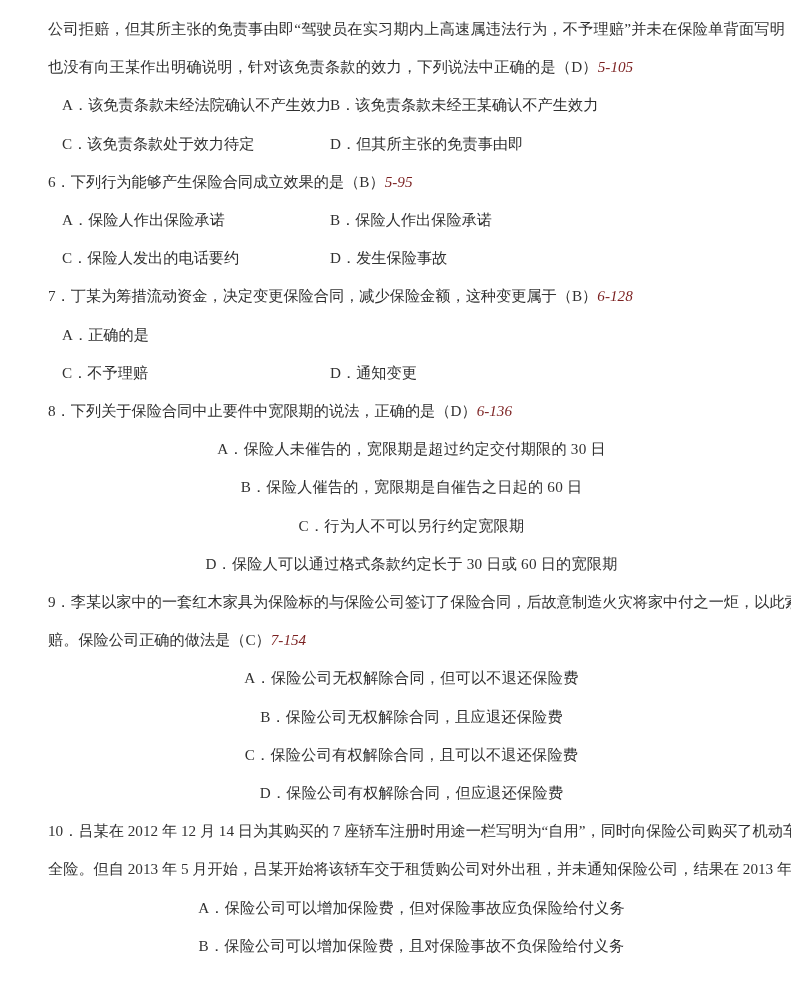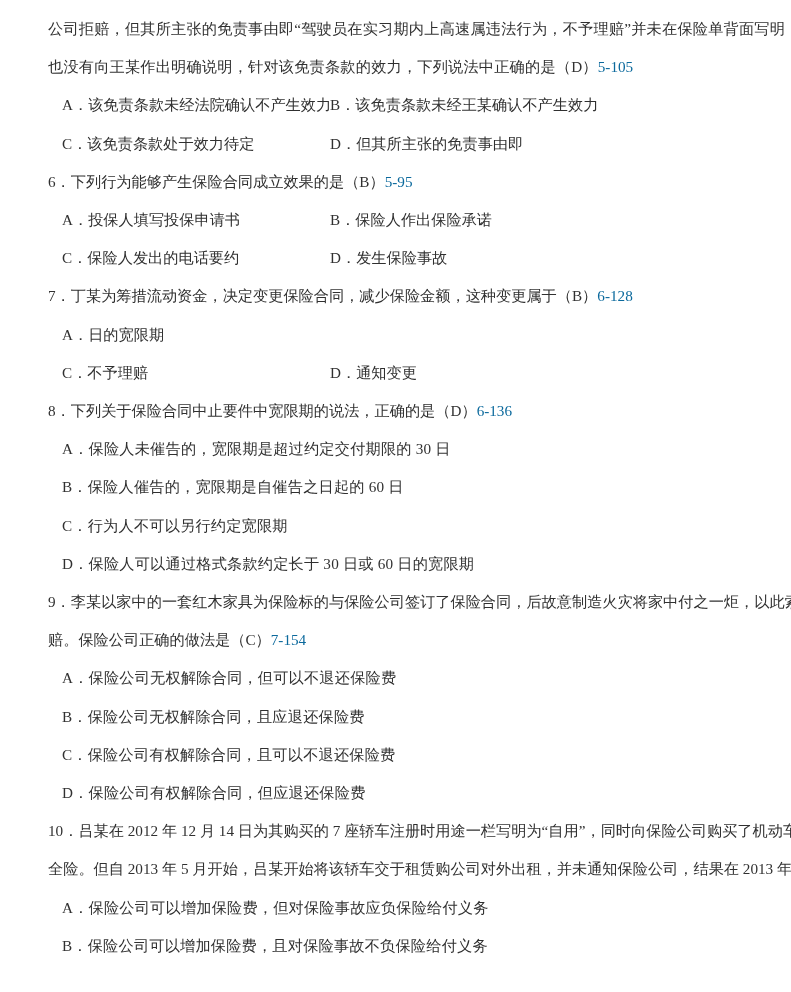--- a/index.html
+++ b/index.html
@@ -50,25 +50,27 @@
     left: 14px;
     top: 0;
   }
   .opt-b, .opt-d {
     position: absolute;
     left: 282px;
     top: 0;
   }
   .opt-full {
     padding-left: 14px;
+    text-align: center;
   }
   .ref {
-    color: #0369a1;
+    color: #7f1d1d;
     font-family: "Liberation Serif", "DejaVu Serif", serif;
     letter-spacing: 0;
+    font-style: italic;
   }
 </style>
 </head>
 <body>
 
 <div class="page scan">
 
   <div class="line">公司拒赔，但其所主张的免责事由即“驾驶员在实习期内上高速属违法行为，不予理赔”并未在保险单背面写明，</div>
   <div class="line"><span>也没有向王某作出明确说明，针对该免责条款的效力，下列说法中正确的是（D）</span><span class="ref">5-105</span></div>
 
@@ -76,31 +78,31 @@
     <span class="opt-a">A．该免责条款未经法院确认不产生效力</span>
     <span class="opt-b">B．该免责条款未经王某确认不产生效力</span>
   </div>
   <div class="opts">
     <span class="opt-c">C．该免责条款处于效力待定</span>
     <span class="opt-d">D．但其所主张的免责事由即</span>
   </div>
 
   <div class="q-line"><span>6．下列行为能够产生保险合同成立效果的是（B）</span><span class="ref">5-95</span></div>
   <div class="opts">
-    <span class="opt-a">A．投保人填写投保申请书</span>
+    <span class="opt-a">A．保险人作出保险承诺</span>
     <span class="opt-b">B．保险人作出保险承诺</span>
   </div>
   <div class="opts">
     <span class="opt-c">C．保险人发出的电话要约</span>
     <span class="opt-d">D．发生保险事故</span>
   </div>
 
   <div class="q-line"><span>7．丁某为筹措流动资金，决定变更保险合同，减少保险金额，这种变更属于（B）</span><span class="ref">6-128</span></div>
   <div class="opts">
-    <span class="opt-a">A．日的宽限期</span>
+    <span class="opt-a">A．正确的是</span>
   </div>
   <div class="opts">
     <span class="opt-c">C．不予理赔</span>
     <span class="opt-d">D．通知变更</span>
   </div>
 
   <div class="q-line"><span>8．下列关于保险合同中止要件中宽限期的说法，正确的是（D）</span><span class="ref">6-136</span></div>
   <div class="line opt-full">A．保险人未催告的，宽限期是超过约定交付期限的 30 日</div>
   <div class="line opt-full">B．保险人催告的，宽限期是自催告之日起的 60 日</div>
   <div class="line opt-full">C．行为人不可以另行约定宽限期</div>

